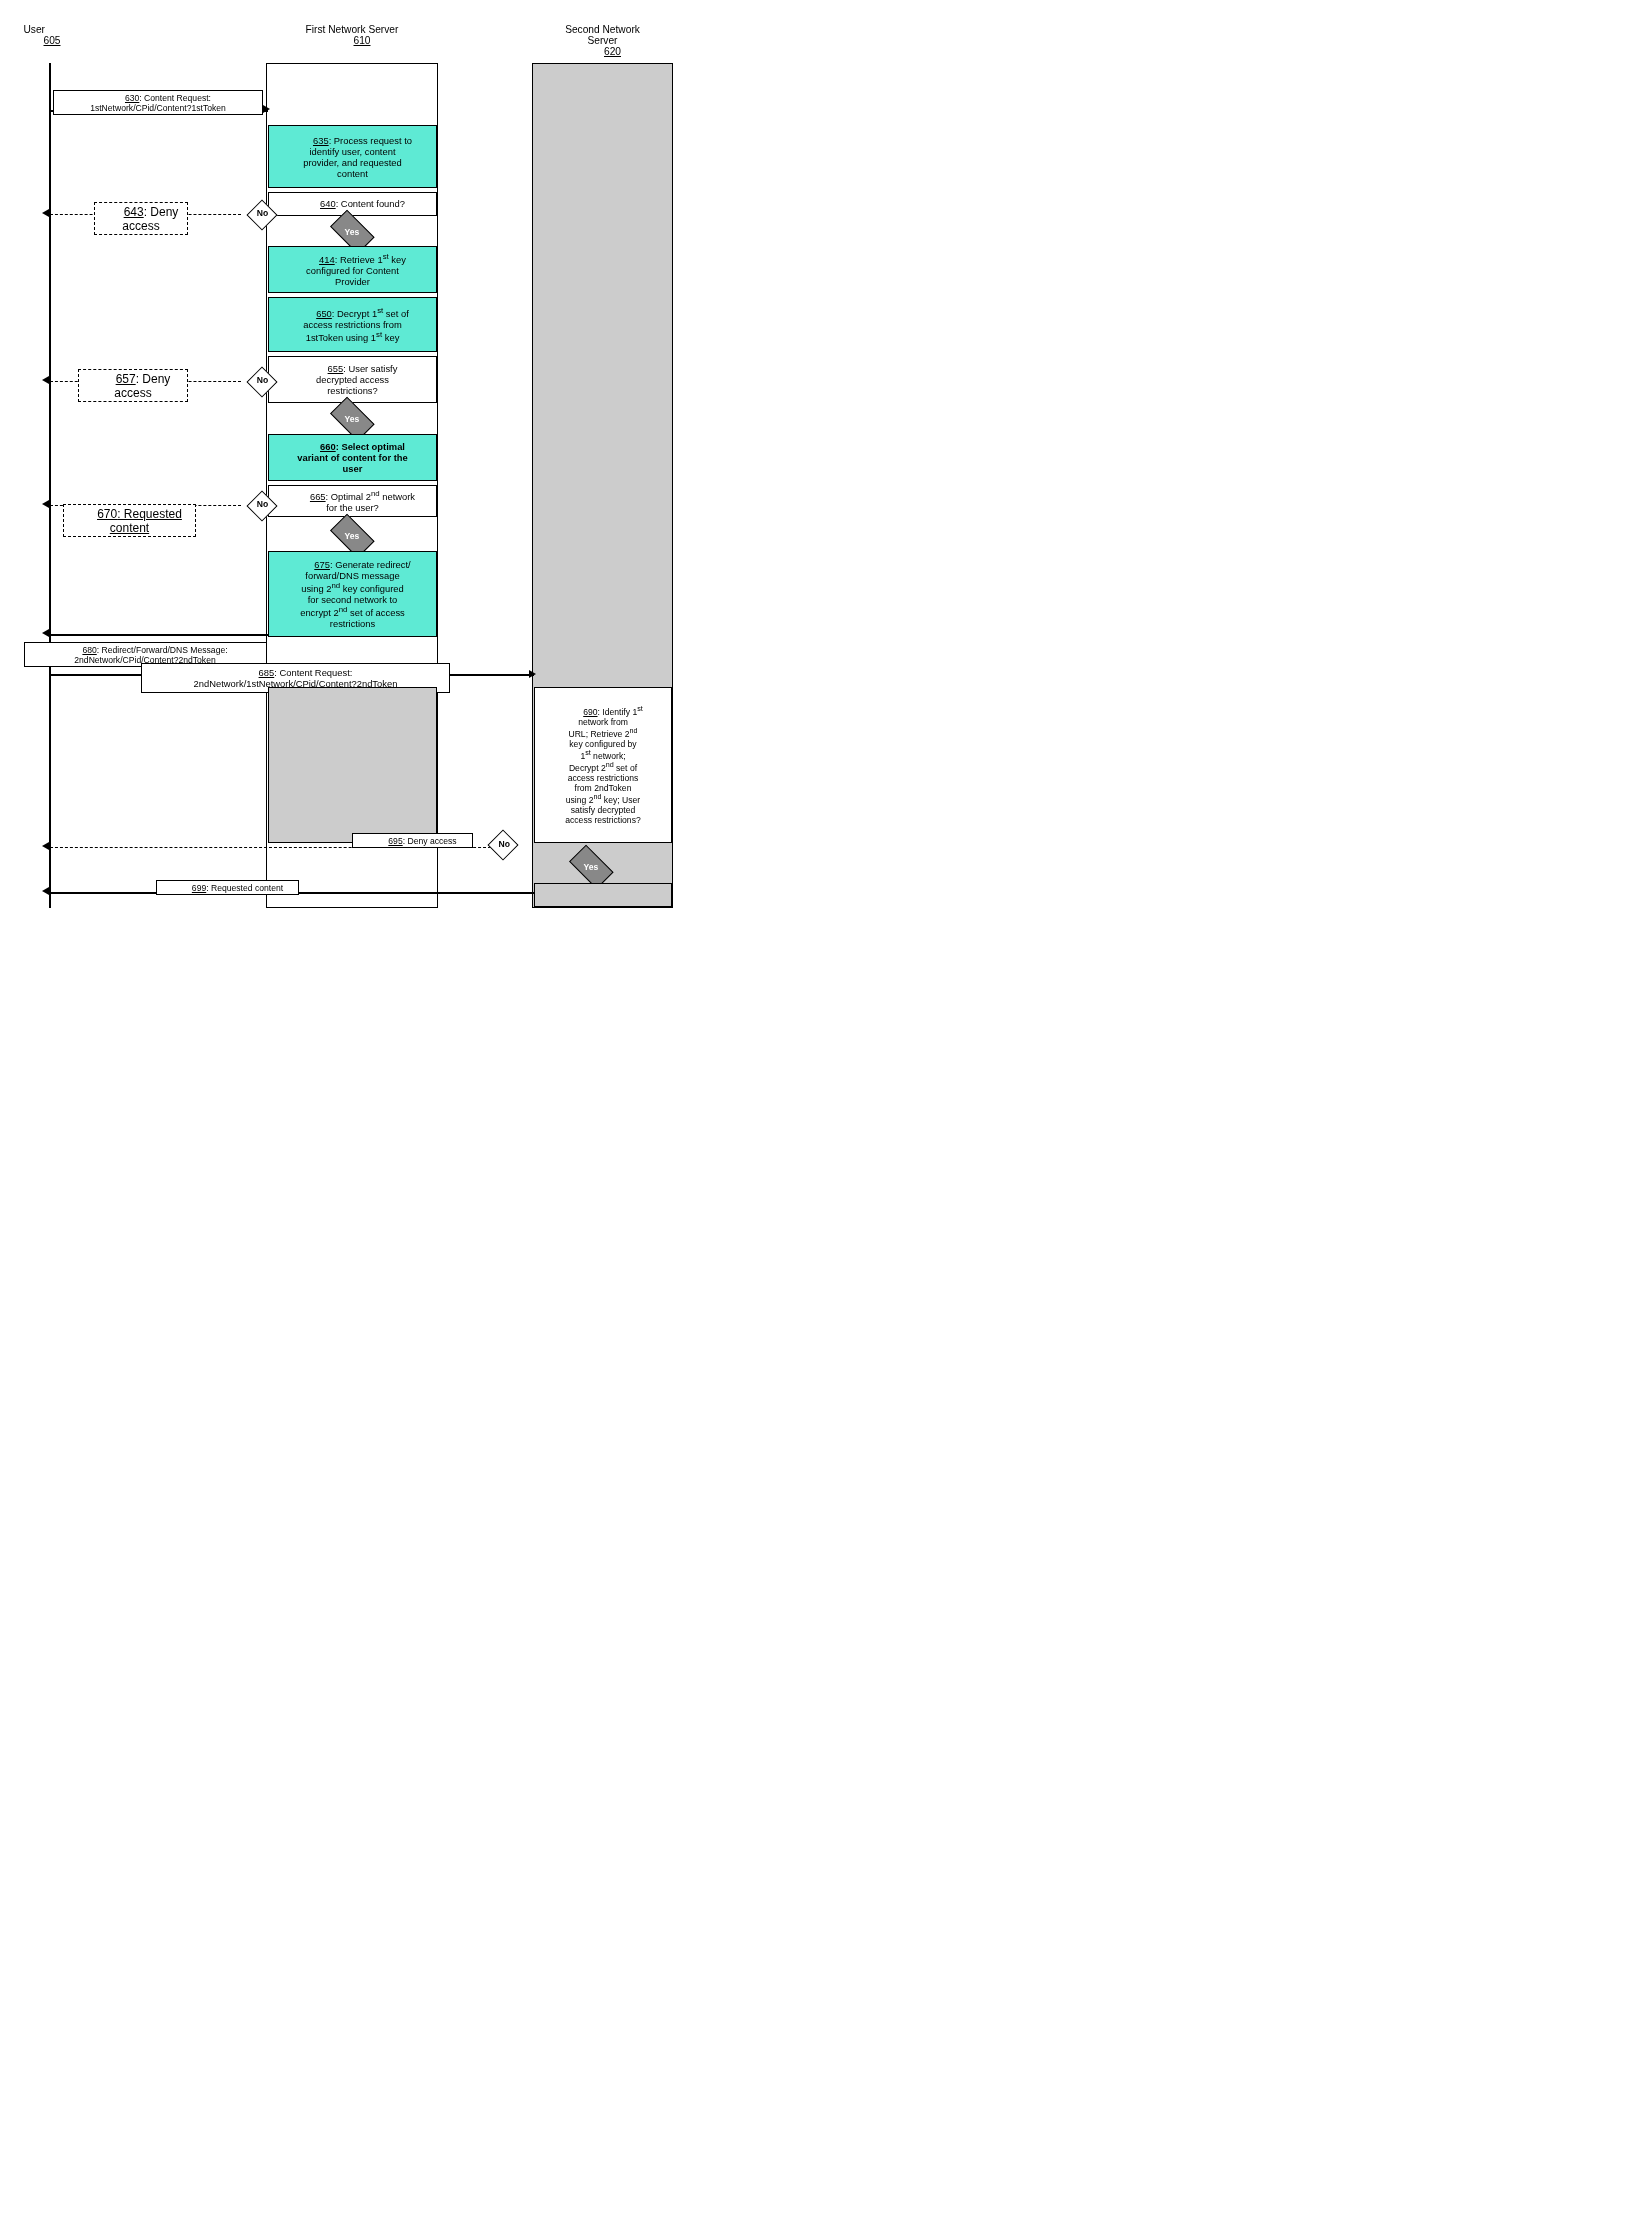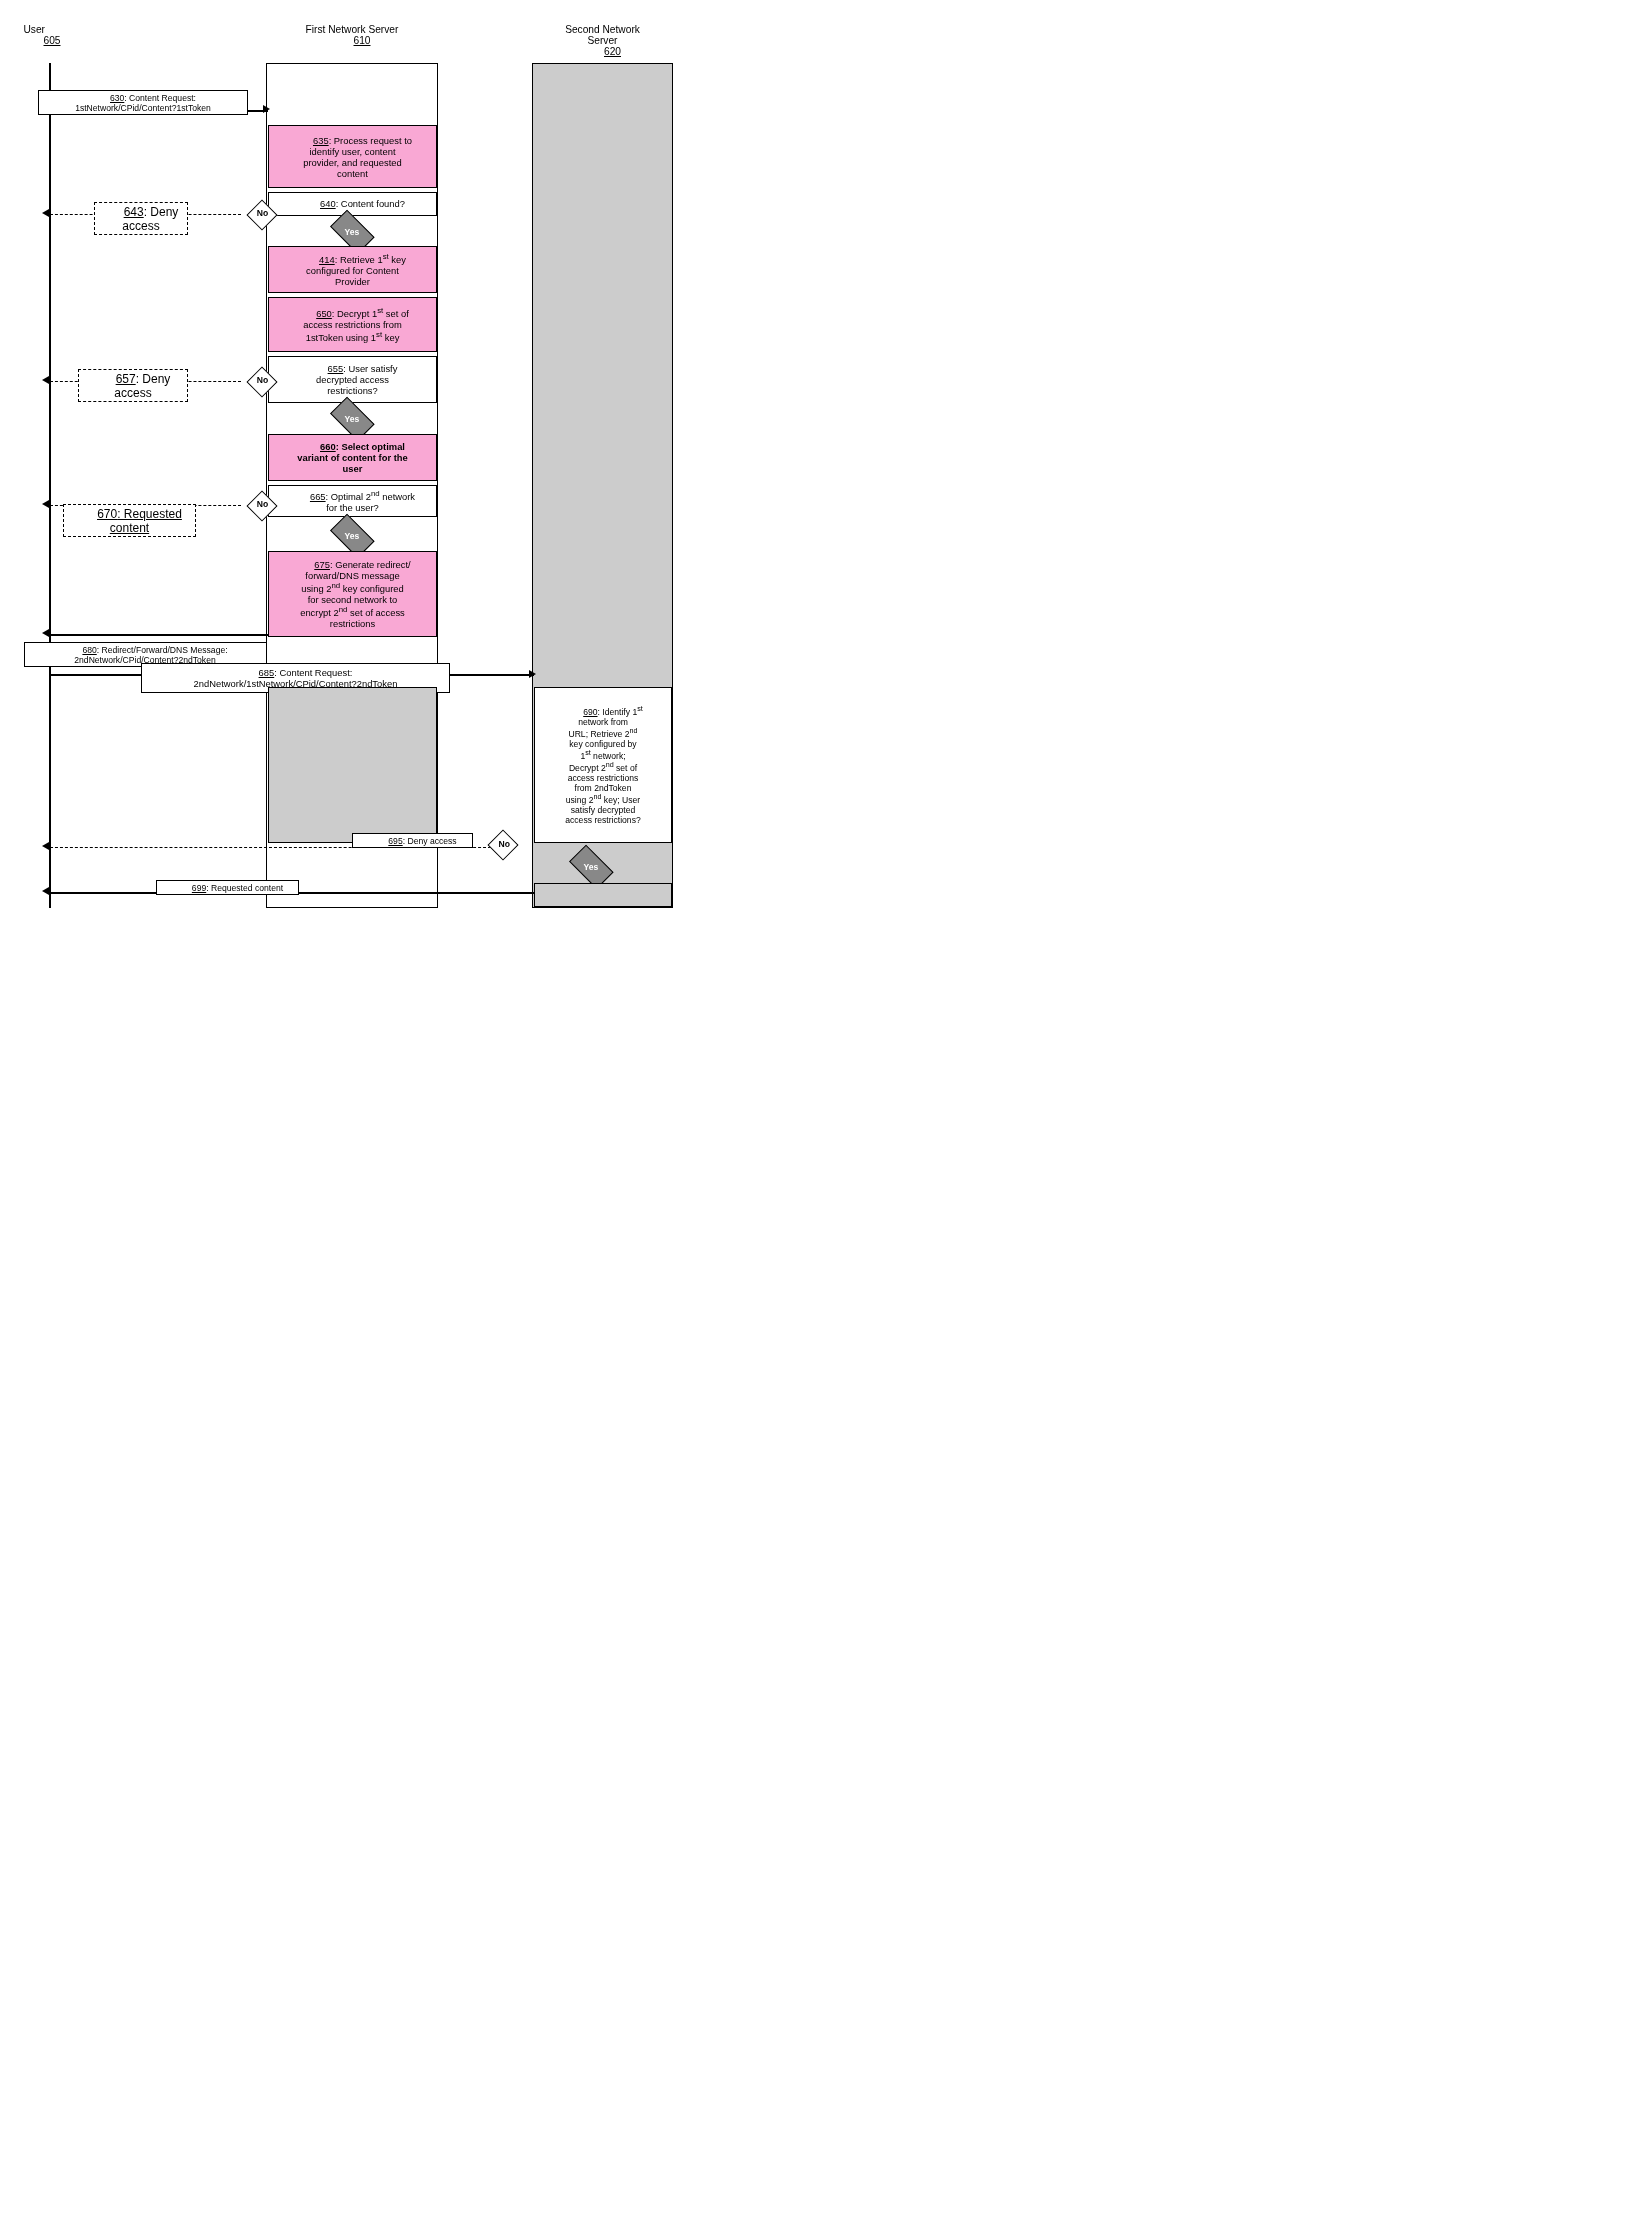--- a/index.html
+++ b/index.html
@@ -25,21 +25,21 @@
       position: absolute;
       top: 0;
       bottom: 0;
       border-left: 1.6px solid #000;
       border-right: 1.6px solid #000;
     }
 
     
     .proc-box {
       position: absolute;
-      background: #f9a8d4;
+      background: #5eead4;
       border: 1.2px solid #000;
       text-align: center;
       font-size: 9.4px;
       padding: 3.1px 4.7px;
       display: flex;
       align-items: center;
       justify-content: center;
     }
     .proc-box-white {
       position: absolute;
@@ -128,21 +128,21 @@
   <div style="position:absolute; left:532px; top:23.5px; width:141px; text-align:center;">
     <div>Second Network<br>Server</div>
     <div class="ul">620</div>
   </div>
 
   <div class="shaded-col" style="left:532px; top:63px; width:141px; bottom:31px;"></div>
 
   <div style="position:absolute; top:110px; left:50px; width:218px; height:1.6px; background:#000;"></div>
   <div style="position:absolute; top:105px; left:263px; width:0; height:0; border-top:4.7px solid transparent; border-bottom:4.7px solid transparent; border-left:7.8px solid #000;"></div>
 
-  <div class="msg-box" style="left:38px; top:90px; width:210px;">
+  <div class="msg-box" style="left:53px; top:90px; width:210px;">
     <span class="ul">630</span>: Content Request:<br>1stNetwork/CPid/Content?1stToken
   </div>
 
   <div class="proc-box" style="left:268px; top:125px; width:169px; min-height:63px;">
     <span><span class="ul">635</span>: Process request to<br>identify user, content<br>provider, and requested<br>content</span>
   </div>
 
   <div class="proc-box-white" style="left:268px; top:192px; width:169px; min-height:23.5px;">
     <span><span class="ul">640</span>: Content found?</span>
   </div>

